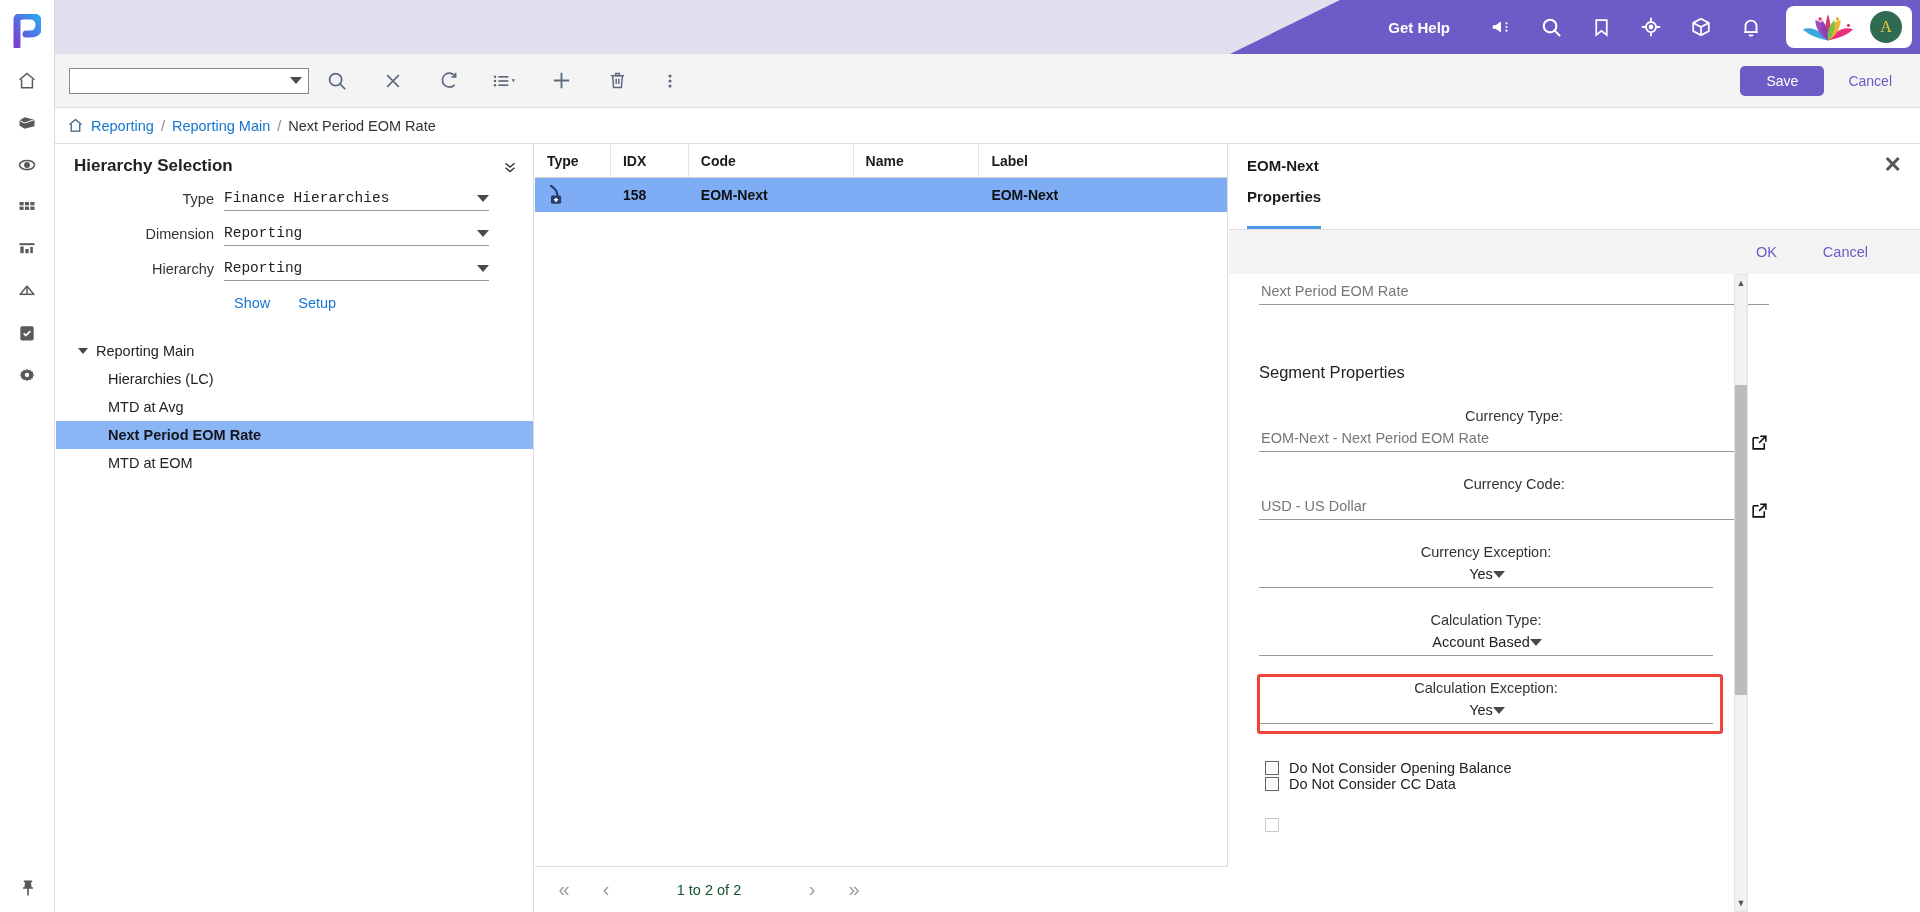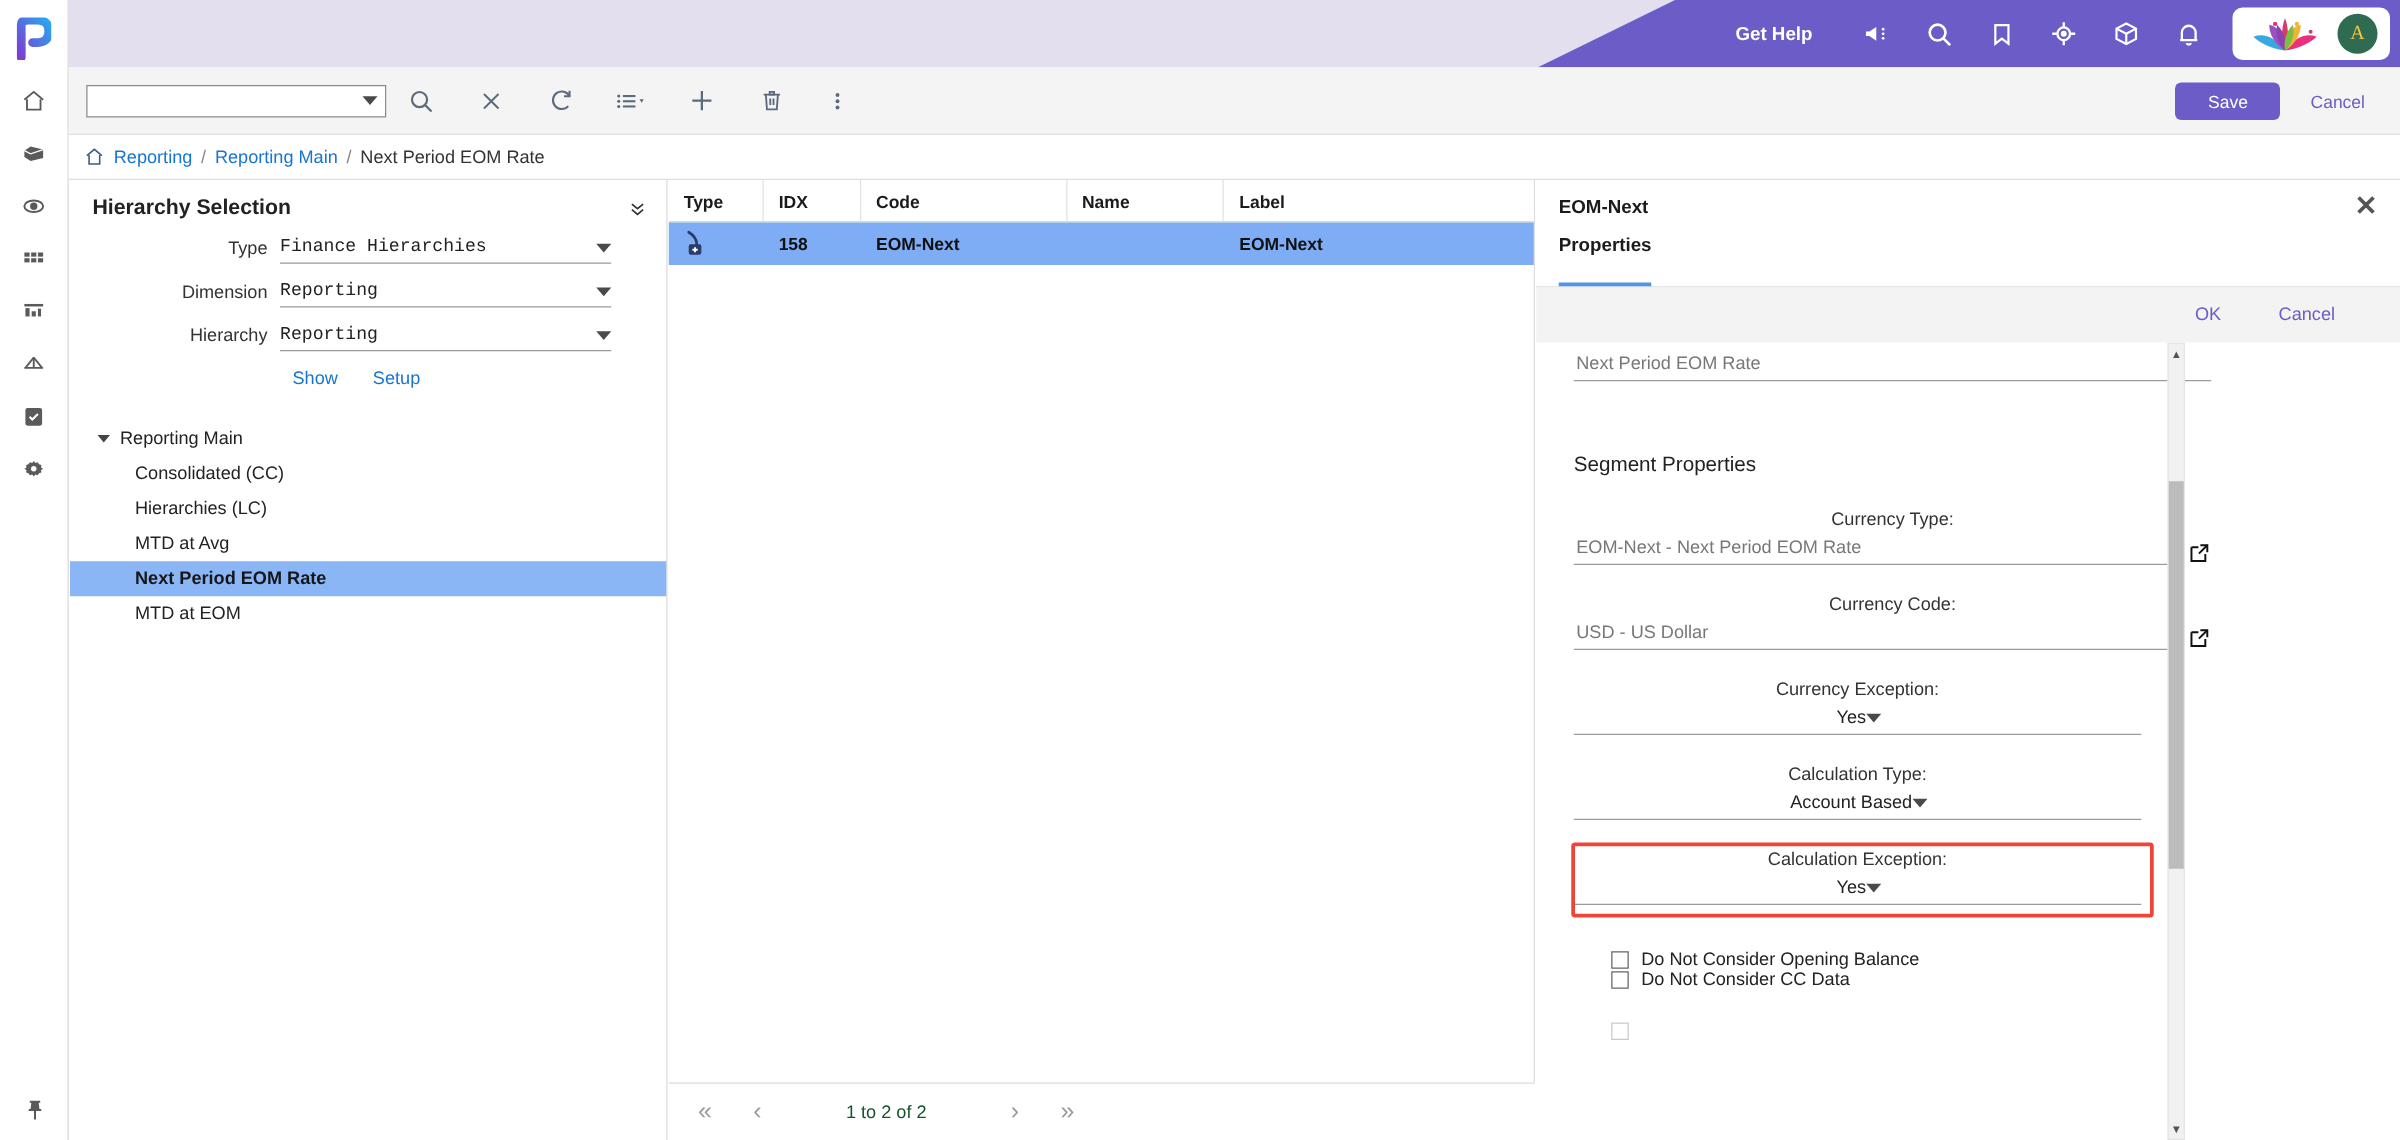--- a/index.html
+++ b/index.html
@@ -144,21 +144,21 @@
   .p-field { margin: 0 0 0 0; padding: 0 120px 0 30px; }
   .p-lbl { text-align: center; font-size: 14.5px; color: #333; padding-bottom: 3px; }
   .p-val {
     border-bottom: 1px solid #9a9a9a; font-size: 14.5px; color: #777; padding: 2px 0 4px 2px;
     display: flex; align-items: center; justify-content: space-between; min-height: 25px;
   }
   .p-val.dark { color: #222; justify-content: center; }
   .p-wrap { display: flex; align-items: flex-end; }
   .ext-ic { margin-left: 14px; color: #111; cursor: pointer; display: flex; align-items: center; }
   .sec-title { font-size: 16.5px; color: #222; padding-left: 30px; }
-  .chk-row { display: flex; align-items: center; gap: 10px; padding-left: 60px; font-size: 14.5px; color: #222; }
+  .chk-row { display: flex; align-items: center; gap: 10px; padding-left: 36px; font-size: 14.5px; color: #222; }
   .chk { width: 14px; height: 14px; border: 1px solid #666; background: #fff; cursor: pointer; }
   .redbox { position: absolute; border: 3px solid #f04438; border-radius: 3px; pointer-events: none; }
 
   .vscroll { position: absolute; right: 172px; top: 0; width: 14px; height: 638px; background: #f1f1f1; border: 1px solid #e3e3e3; cursor: pointer; }
   .vs-up, .vs-dn { position: absolute; left: 0; width: 12px; height: 16px; display: flex; align-items: center; justify-content: center; color: #555; font-size: 9px; }
   .vs-up { top: 0; } .vs-dn { bottom: 0; }
   .vs-thumb { position: absolute; left: 0; width: 12px; background: #bcbcbc; }
 </style>
 </head>
 <body>
@@ -413,23 +413,20 @@
 
     <div class="lp-links">
       <span>Show</span>
       <span>Setup</span>
     </div>
 
     <div class="tree">
       <div class="tree-row">
         <span class="tri"></span>
         <span>Reporting Main</span>
-      </div>
-      <div class="tree-row child">
-        <span>Consolidated (CC)</span>
       </div>
       <div class="tree-row child">
         <span>Hierarchies (LC)</span>
       </div>
       <div class="tree-row child">
         <span>MTD at Avg</span>
       </div>
       <div class="tree-row child sel">
         <span>Next Period EOM Rate</span>
       </div>

